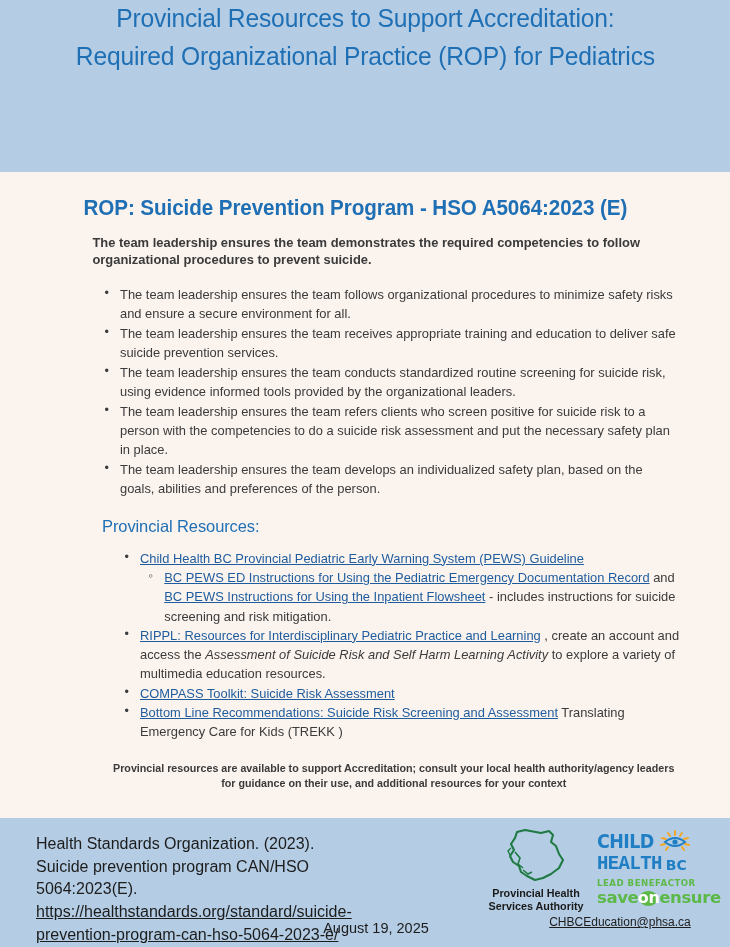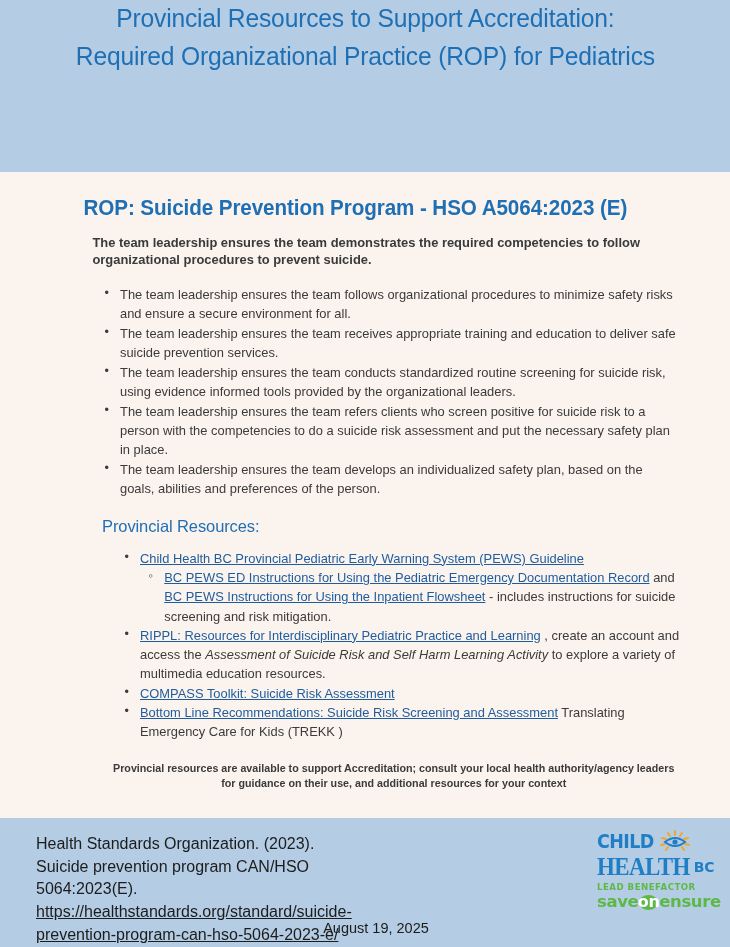--- a/index.html
+++ b/index.html
@@ -248,24 +248,24 @@
     color: #1f7ec4;
     font-weight: bold;
     font-size: 17.5px;
     letter-spacing: -0.6px;
     transform: scaleY(1.08);
     font-family: "DejaVu Sans", sans-serif;
   }
   .chbc-word2 {
     color: #1f7ec4;
     font-weight: bold;
-    font-size: 23px;
+    font-size: 19px;
     letter-spacing: -0.6px;
     transform: scaleY(1.08);
-    font-family: Liberation Serif, serif;
+    font-family: Liberation Mono, monospace;
   }
   .chbc-bc {
     color: #1f7ec4;
     font-weight: bold;
     font-size: 14px;
     margin-left: 4px;
     font-family: "DejaVu Sans", sans-serif;
   }
   .chbc-sun {
     margin-left: 3px;
@@ -369,20 +369,32 @@
     <div class="availability-note">Provincial resources are available to support Accreditation; consult your local health authority/agency leaders for guidance on their use, and  additional resources for your context</div>
   </div>
 
   <div class="footer-area">
 
     <div class="citation">
       <span>Health Standards Organization. (2023). Suicide prevention program CAN/HSO 5064:2023(E).</span>
       <a href="#">https://healthstandards.org/standard/suicide-prevention-program-can-hso-5064-2023-e/ </a>
     </div>
 
+    <div class="phsa-logo">
+      <svg class="phsa-map" viewBox="0 0 70 57">
+        <path d="M16 4 L24 2 L40 5 L48 3 L52 7 L50 14 L55 18 L58 26 L62 32 L58 40 L50 46 L42 50 L34 52 L26 48 L20 44 L18 38 L12 34 L9 28 L13 22 L10 16 L14 10 Z" fill="none" stroke="#1e7a42" stroke-width="2.1" stroke-linejoin="round"></path>
+        <path d="M14 24 L19 30 L17 36 L22 40" fill="none" stroke="#1e7a42" stroke-width="1.6"></path>
+        <path d="M22 42 L27 46 L31 44" fill="none" stroke="#1e7a42" stroke-width="1.5"></path>
+        <path d="M10 20 L7 23 L9 27" fill="none" stroke="#1e7a42" stroke-width="1.4"></path>
+      </svg>
+      <div class="phsa-name">
+        <div>Provincial Health</div>
+        <div>Services Authority</div>
+      </div>
+    </div>
 
     <div class="chbc-logo">
       <div class="chbc-row">
         <span class="chbc-word">CHILD</span>
         <span class="chbc-sun">
           <svg width="36" height="22" viewBox="0 0 36 22">
             <g stroke="#f5a623" stroke-width="2" stroke-linecap="round">
               <line x1="18" y1="1" x2="18" y2="5"></line>
               <line x1="11" y1="3" x2="13" y2="6"></line>
               <line x1="25" y1="3" x2="23" y2="6"></line>
@@ -403,17 +415,20 @@
         <span class="chbc-bc">BC</span>
       </div>
       <div class="chbc-lead">LEAD BENEFACTOR</div>
       <div class="sof">
         <span class="sof-save">save</span>
         <span class="sof-on">on</span>
         <span class="sof-foods">ensure</span>
       </div>
     </div>
 
+    <div class="chbc-email">
+      <a href="#">CHBCEducation@phsa.ca</a>
+    </div>
   </div>
 
   <div class="footer-date">August 19, 2025</div>
 
 </div>
 
 </body></html>

